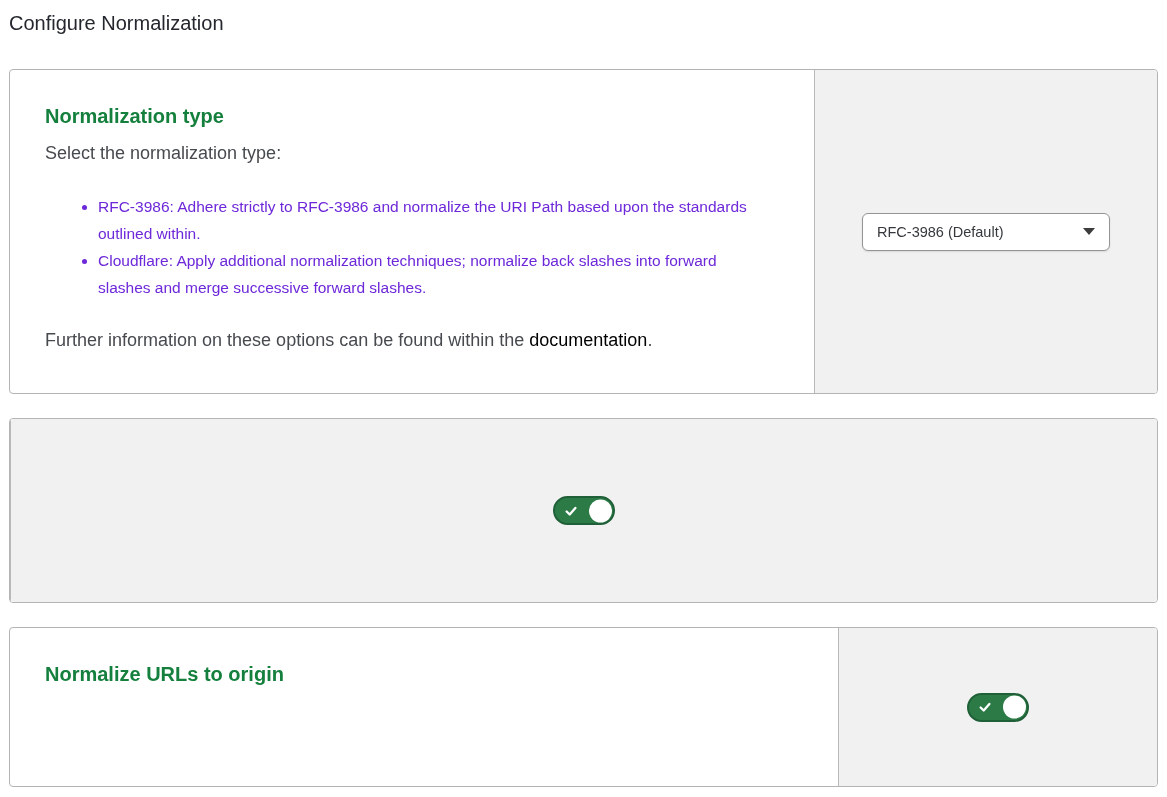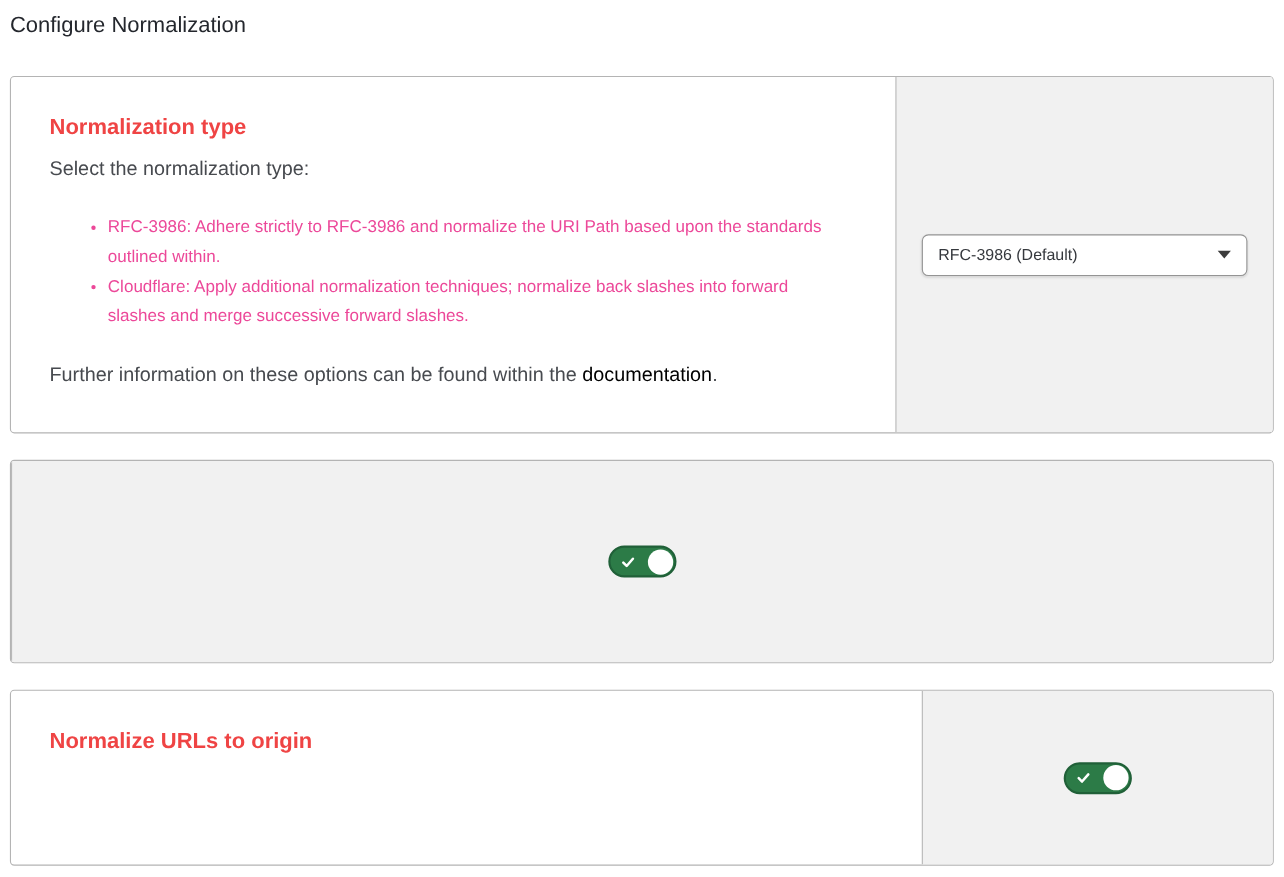--- a/index.html
+++ b/index.html
@@ -41,53 +41,53 @@
     flex: 1 1 auto;
     background: #f1f1f1;
     border-left: 1px solid #b9b9b9;
     display: flex;
     align-items: center;
     justify-content: center;
   }
   .card-heading {
     font-size: 20px;
     font-weight: bold;
-    color: #ef4444;
+    color: #15803d;
     line-height: 26px;
     margin-bottom: 11px;
   }
   .card-text {
     font-size: 18px;
     line-height: 27px;
     color: #474a4f;
   }
   .intro-text { max-width: 700px; }
   .bullet-list {
     margin: 26px 0 26px 0;
     padding-left: 53px;
     list-style: disc;
   }
   .bullet-list li {
     font-size: 15.5px;
     line-height: 27px;
-    color: #ec4899;
+    color: #6d28d9;
     max-width: 660px;
   }
   .footer-line { max-width: 700px; }
   .doc-link {
     color: #000000;
     text-decoration: none;
     cursor: pointer;
   }
   .body-2 { max-width: 726px; }
   .body-3 { max-width: 688px; }
 
   
   .select-control {
-    width: 296px;
+    width: 248px;
     height: 38px;
     background: #ffffff;
     border: 1px solid #949494;
     border-radius: 6px;
     box-shadow: 0 1px 2px rgba(0,0,0,0.10);
     display: flex;
     align-items: center;
     justify-content: space-between;
     padding: 0 14px;
     cursor: pointer;

